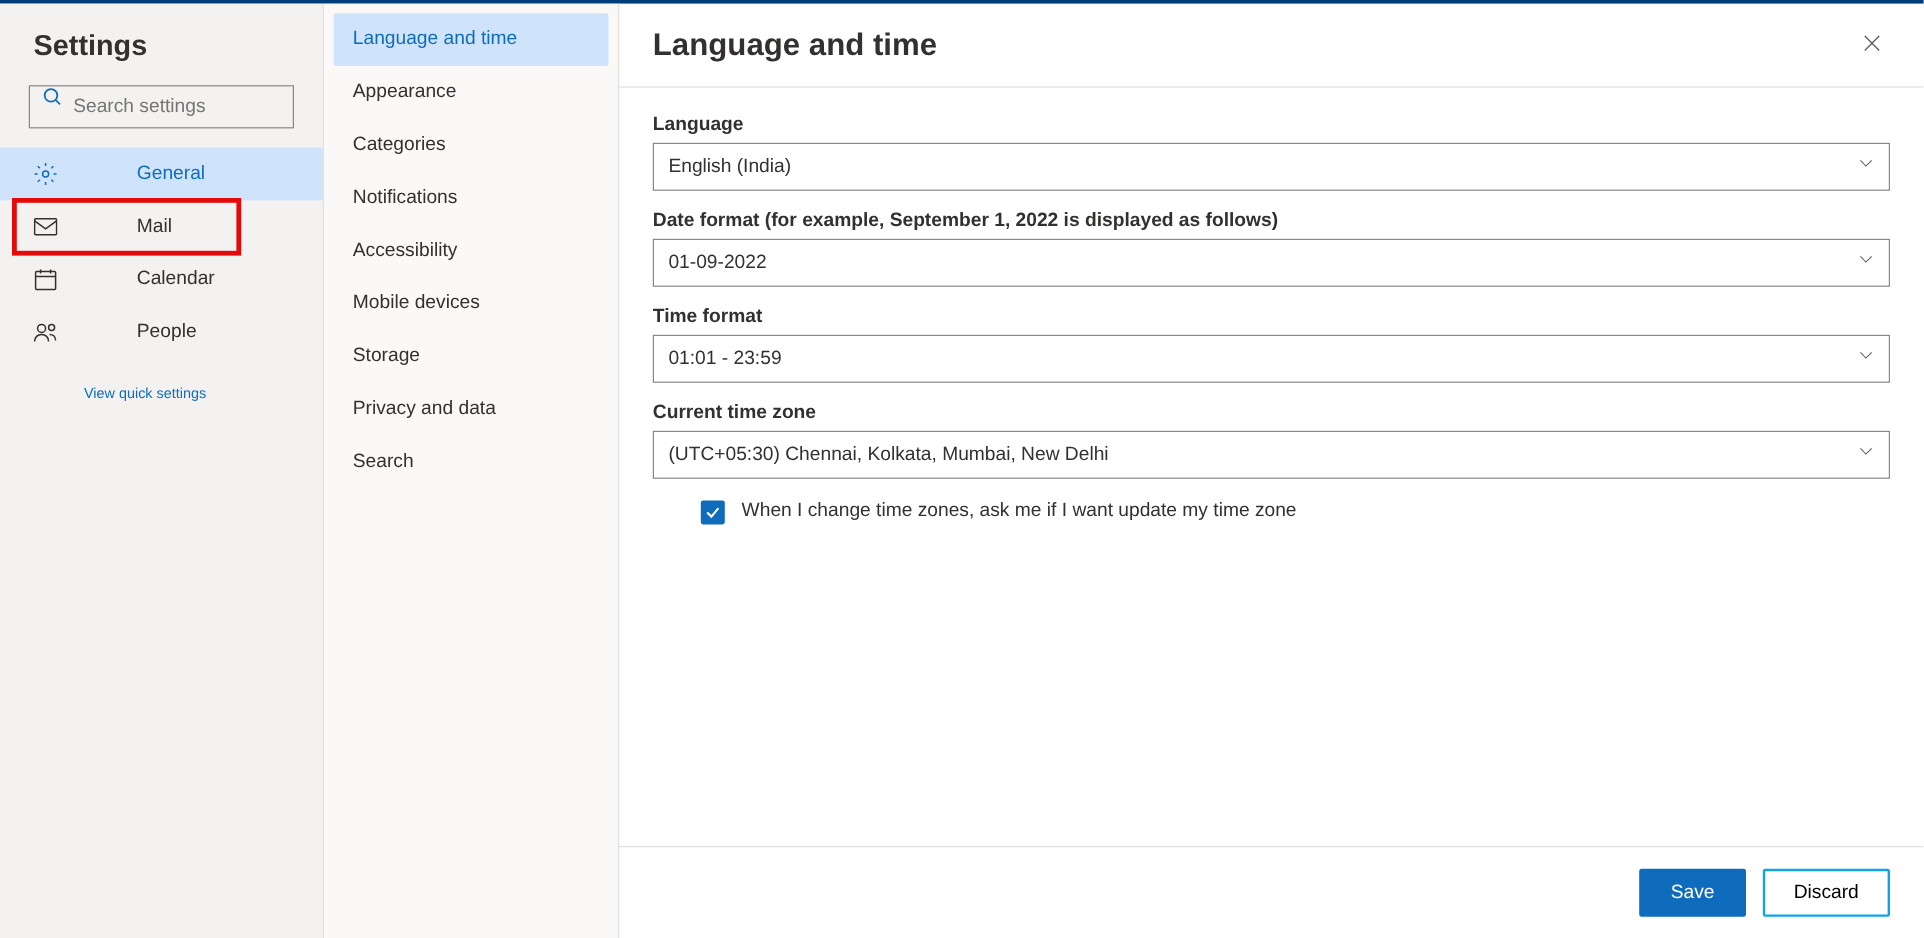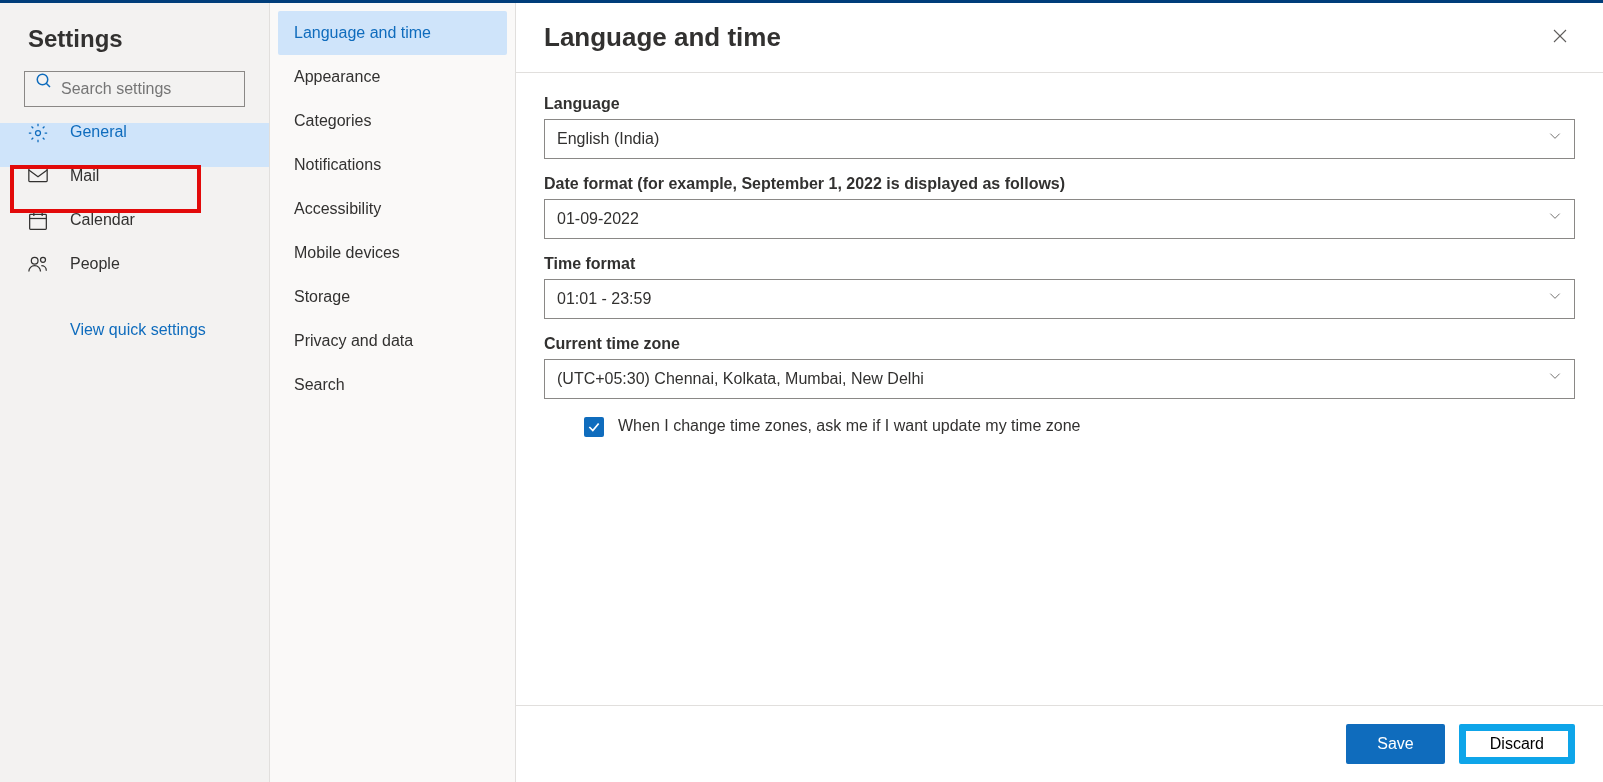--- a/index.html
+++ b/index.html
@@ -5,27 +5,27 @@
     * { box-sizing: border-box; margin: 0; padding: 0; font-family: 'Segoe UI', -apple-system, sans-serif; }
     body { width: 1603px; height: 782px; border-top: 3px solid #003d7a; display: flex; background: #fff; color: #323130; font-size: 14px; }
     
     
     .sidebar-left { width: 270px; background: #f3f2f1; padding-top: 22px; border-right: 1px solid #e1dfdd; }
     .sidebar-left h1 { font-size: 24px; font-weight: 600; padding: 0 28px 18px; }
     .search-box { margin: 0 24px 16px; border: 1px solid #8a8886; height: 36px; display: flex; padding: 0 10px; background: #f3f2f1; }
     .search-box input { border: none; background: transparent; outline: none; width: 100%; font-size: 16px; color: #605e5c; }
     .search-ico { width: 18px; margin-right: 8px; }
     .nav-l { list-style: none; }
-    .nav-l li { height: 44px; display: flex; align-items: flex-start; padding-left: 28px; cursor: pointer; font-size: 16px; color: #323130; }
+    .nav-l li { height: 44px; display: flex; align-items: center; padding-left: 28px; cursor: pointer; font-size: 16px; color: #323130; gap: 44px; }
     .nav-l li.active { background: #cfe4fa; color: #0f6cbd; }
     .nav-l li.active svg { stroke: #0f6cbd; }
     .nav-l li.highlight-red { position: relative; }
     .nav-l li.highlight-red::after { content:''; position:absolute; left:10px; right:68px; top:-2px; bottom:-2px; border:4px solid #e20a0a; pointer-events:none; }
     .nav-l li .ico { width: 24px; margin-right: 18px; display:flex; align-items:center; }
-    .quick-link { padding: 22px 0 0 70px; color: #0f6cbd; font-size: 16px; cursor:pointer; }
+    .quick-link { padding: 22px 0 0 70px; color: #0f6cbd; font-size: 12px; cursor:pointer; }
     
     
     .sidebar-mid { width: 246px; background: #faf9f8; border-right: 1px solid #e1dfdd; padding-top: 8px; }
     .nav-m { list-style: none; padding: 0 8px; }
     .nav-m li { height: 44px; display:flex; align-items:center; padding-left: 16px; cursor:pointer; font-size: 16px; color: #323130; }
     .nav-m li.active { background: #cfe4fa; color: #0f6cbd; font-weight: 400; border-radius: 2px; }
     
     
     .main { flex:1; display:flex; flex-direction:column; }
     .main-head { display:flex; align-items:center; justify-content:space-between; padding: 18px 28px; border-bottom: 1px solid #e1dfdd; }
@@ -35,21 +35,21 @@
     .field { margin-bottom: 16px; }
     .field label { display:block; font-size: 16px; font-weight: 600; margin-bottom: 6px; }
     .field .select { border: 1px solid #8a8886; height: 40px; display:flex; align-items:center; padding: 0 12px; font-size: 16px; cursor:pointer; justify-content:space-between; }
     .chev { transform: translateY(-1px); }
     .chk-row { display:flex; margin-top: 18px; padding-left: 40px; }
     .chk { width: 20px; height: 20px; background: #0f6cbd; border-radius: 2px; display:flex; align-items:center; justify-content:center; margin-right: 14px; cursor:pointer; }
     .chk svg { color:#fff; }
     .chk-label { font-size: 16px; }
     
     .main-foot { border-top: 1px solid #e1dfdd; padding: 18px 28px; display:flex; justify-content:flex-end; gap: 14px; }
-    .btn { height: 40px; padding: 0 24px; font-size: 16px; border: 7px solid #0ea5e9; background:#fff; cursor:pointer; border-radius: 2px; }
+    .btn { height: 40px; padding: 0 24px; font-size: 16px; border: 2px solid #0ea5e9; background:#fff; cursor:pointer; border-radius: 2px; }
     .btn.primary { background:#0f6cbd; color:#fff; border-color:#0f6cbd; }
   </style>
 </head>
 <body>
 
 <aside class="sidebar-left">
   <h1>Settings</h1>
   <div class="search-box">
     <span class="search-ico">
       <svg width="18" height="18" viewBox="0 0 24 24" fill="none" stroke="#0f6cbd" stroke-width="2">

